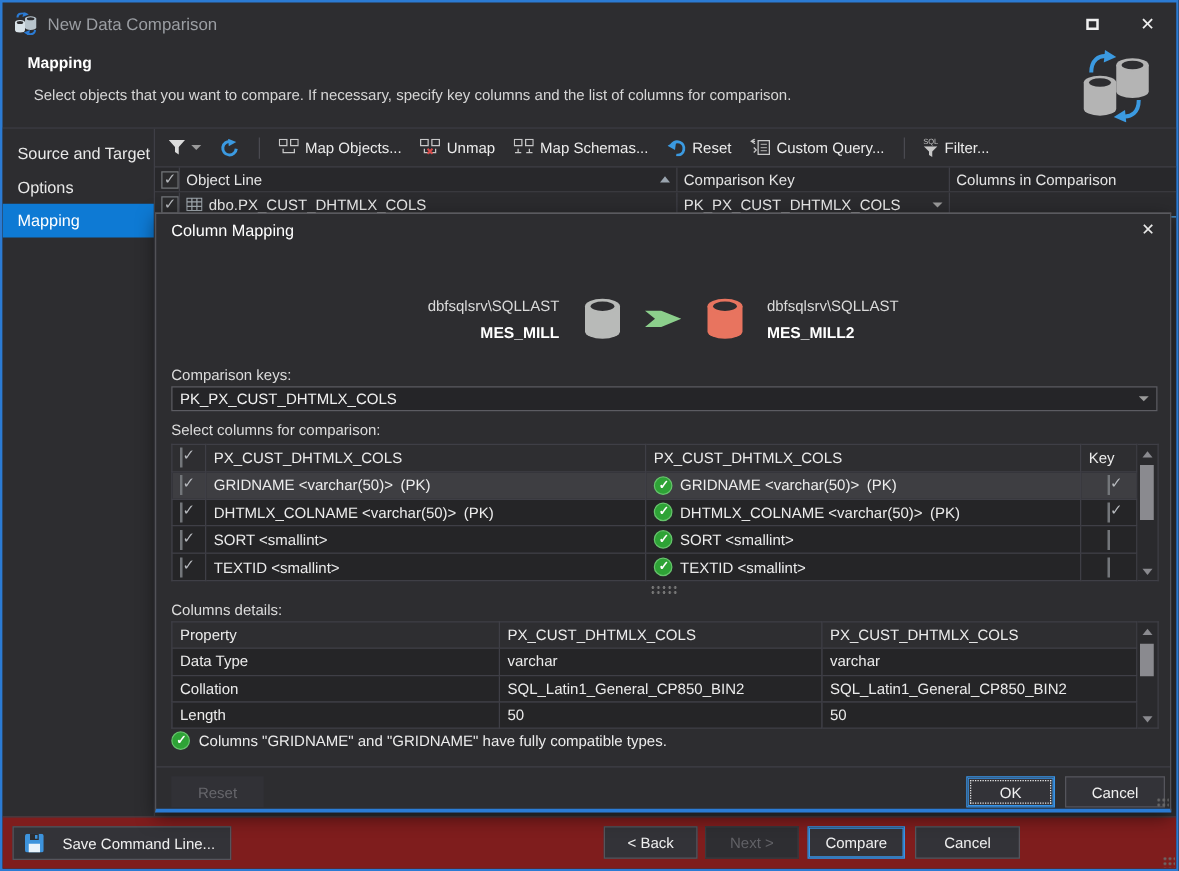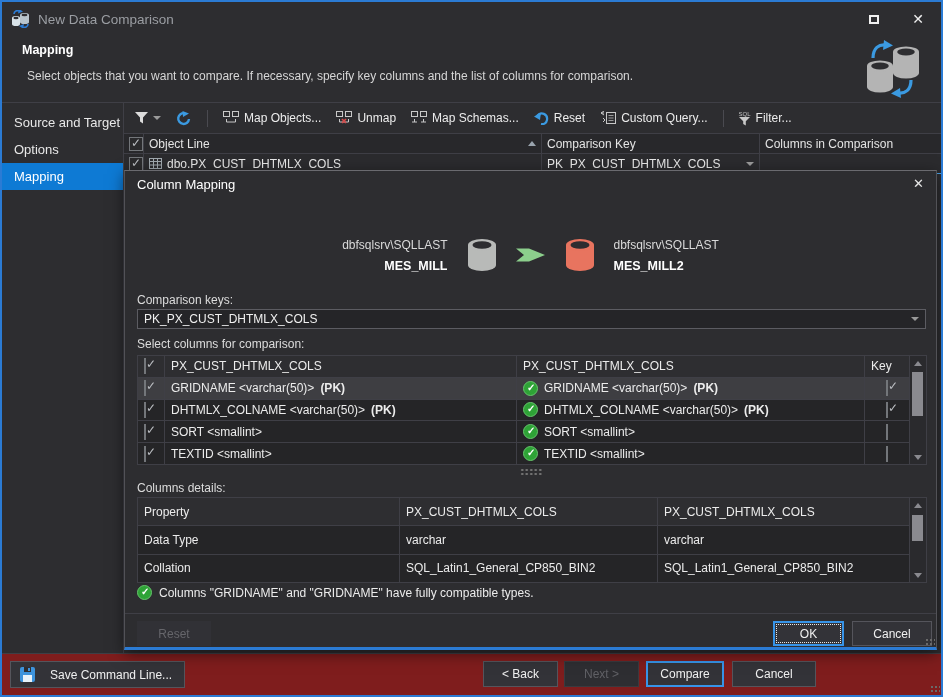--- a/index.html
+++ b/index.html
@@ -75,21 +75,21 @@
   .combo { position:absolute; left:12px; width:789px; height:20px; background:#252528; border:1px solid #5c5c62;
            display:flex; align-items:center; justify-content:space-between; padding:0 6px; color:#f0f0f0; }
 
   table.dtbl { border-collapse:collapse; table-layout:fixed; }
   .dtbl td, .dtbl th { border:1px solid #3f3f46; padding:0 6px; height:21px; font-weight:normal; text-align:left;
                        font-size:12px; color:#ececec; overflow:hidden; white-space:nowrap; }
   .dtbl th { background:#2e2e31; }
   .dtbl td { background:#252527; }
   .dtbl tr.selected td { background:#3e3e42; }
   .cell-flex { display:flex; align-items:center; gap:6px; }
-  .pk { font-weight:bold; }
+  .pk { font-weight:normal; }
 
   .tbl1-wrap { position:absolute; top:184px; left:12px; width:789px; }
   .tbl2-wrap { position:absolute; top:326px; left:12px; width:789px; }
   .tbl-flex { display:flex; }
 
   
   .vscroll { width:17px; background:#2a2a2d; border:1px solid #3f3f46; border-left:none; position:relative; flex:0 0 auto; }
   .sb-up, .sb-down { position:absolute; left:0; width:15px; height:14px; display:flex; align-items:center; justify-content:center; }
   .sb-up { top:0; } .sb-down { bottom:0; }
   .tri-up { width:0; height:0; border-left:4px solid transparent; border-right:4px solid transparent; border-bottom:5px solid #8a8a8f; }
@@ -428,20 +428,25 @@
         <tr>
           <td>Data Type</td>
           <td>varchar</td>
           <td>varchar</td>
         </tr>
         <tr>
           <td>Collation</td>
           <td>SQL_Latin1_General_CP850_BIN2</td>
           <td>SQL_Latin1_General_CP850_BIN2</td>
         </tr>
+        <tr>
+          <td>Length</td>
+          <td>50</td>
+          <td>50</td>
+        </tr>
       </tbody>
         </table>
       <div class="vscroll" style="height:86px;">
         <div class="sb-up">
             <span class="tri-up"></span>
           </div>
         <div class="sb-thumb" style="top:17px; height:26px;"></div>
         <div class="sb-down">
             <span class="tri-down"></span>
           </div>

